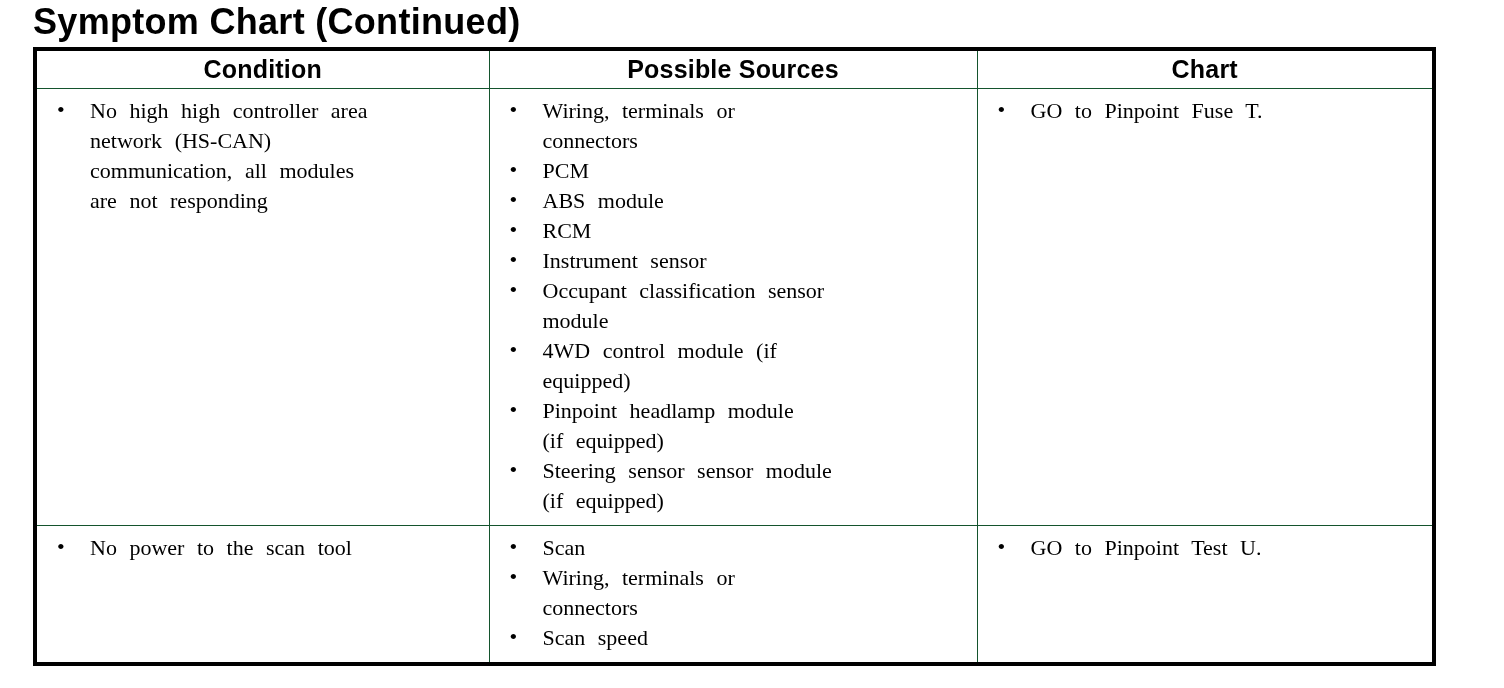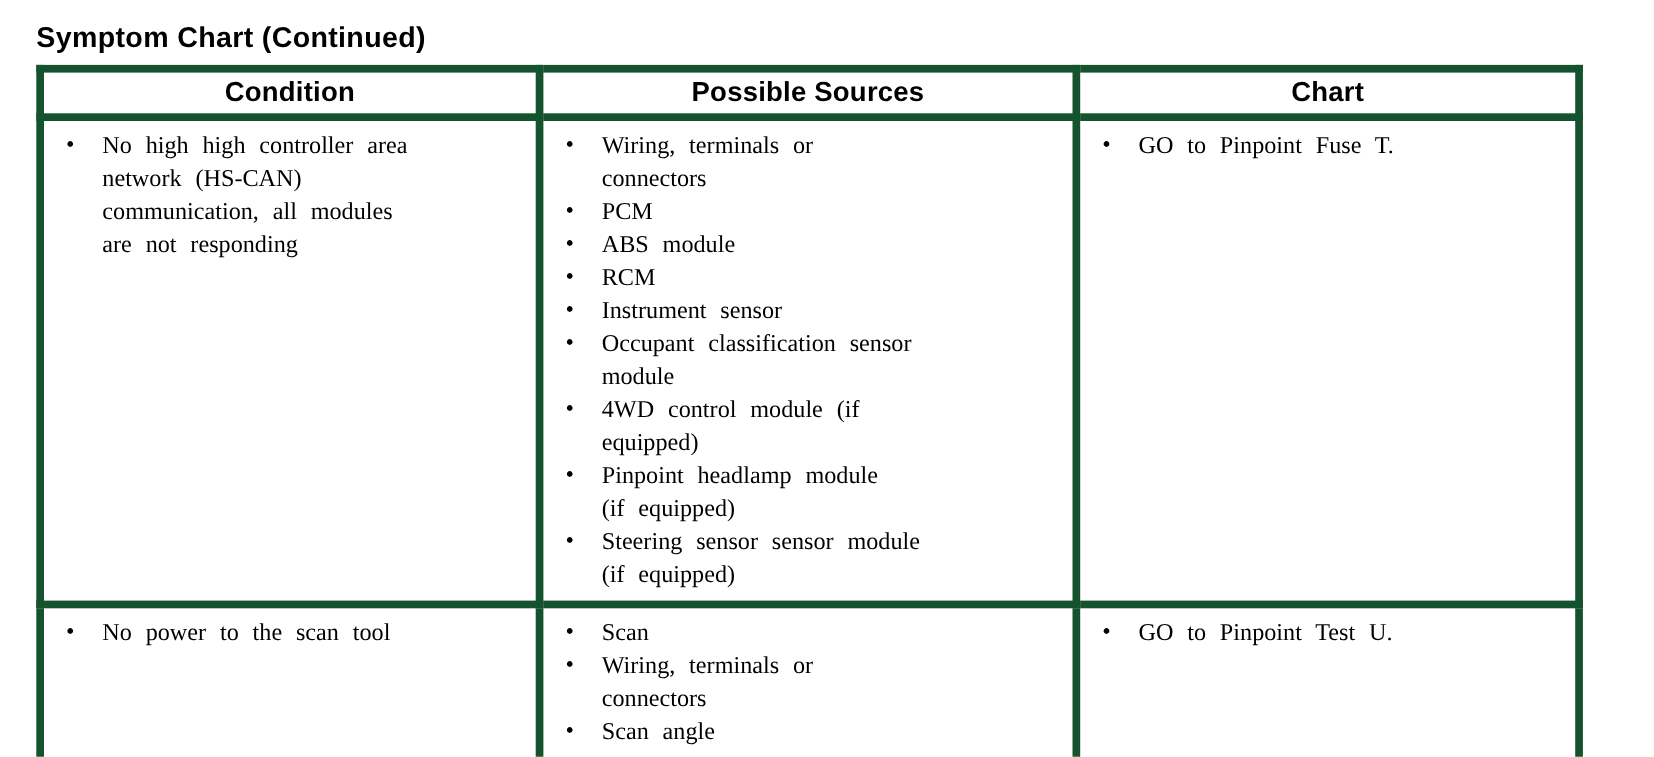--- a/index.html
+++ b/index.html
@@ -12,34 +12,34 @@
     height: 688px;
     overflow: hidden;
     box-sizing: border-box;
     padding: 6px 0 0 33px;
     color: #000000;
     font-family: "Liberation Serif", serif;
   }
   .page-title {
     font-family: "Liberation Sans", sans-serif;
     font-weight: bold;
-    font-size: 26px;
+    font-size: 36px;
     line-height: 32px;
     letter-spacing: 0.3px;
-    margin: 12px 0 9px 0;
+    margin: 0 0 9px 0;
   }
   table.symptom-table {
     border-collapse: collapse;
     table-layout: fixed;
     width: 1399px;
     border: 4px solid #000000;
   }
   .symptom-table th,
   .symptom-table td {
-    border: 7px solid #14532d;
+    border: 1px solid #14532d;
   }
   .symptom-table th {
     font-family: "Liberation Sans", sans-serif;
     font-weight: bold;
     font-size: 25px;
     line-height: 28px;
     text-align: center;
     padding: 4px 0 5px 0;
     letter-spacing: 0.2px;
   }
@@ -125,21 +125,21 @@
           <td>
             <ul class="bullet-list">
               <li><span class="bullet">•</span><span class="item-text">No power to the scan tool</span></li>
             </ul>
           </td>
           <td>
             <ul class="bullet-list">
               <li><span class="bullet">•</span><span class="item-text">Scan</span></li>
               <li><span class="bullet">•</span><span class="item-text">Wiring, terminals or
 connectors</span></li>
-              <li><span class="bullet">•</span><span class="item-text">Scan angle</span></li>
+              <li><span class="bullet">•</span><span class="item-text">Scan speed</span></li>
             </ul>
           </td>
           <td>
             <ul class="bullet-list">
               <li><span class="bullet">•</span><span class="item-text">GO to Pinpoint Test U.</span></li>
             </ul>
           </td>
         </tr>
       </tbody>
   </table>

